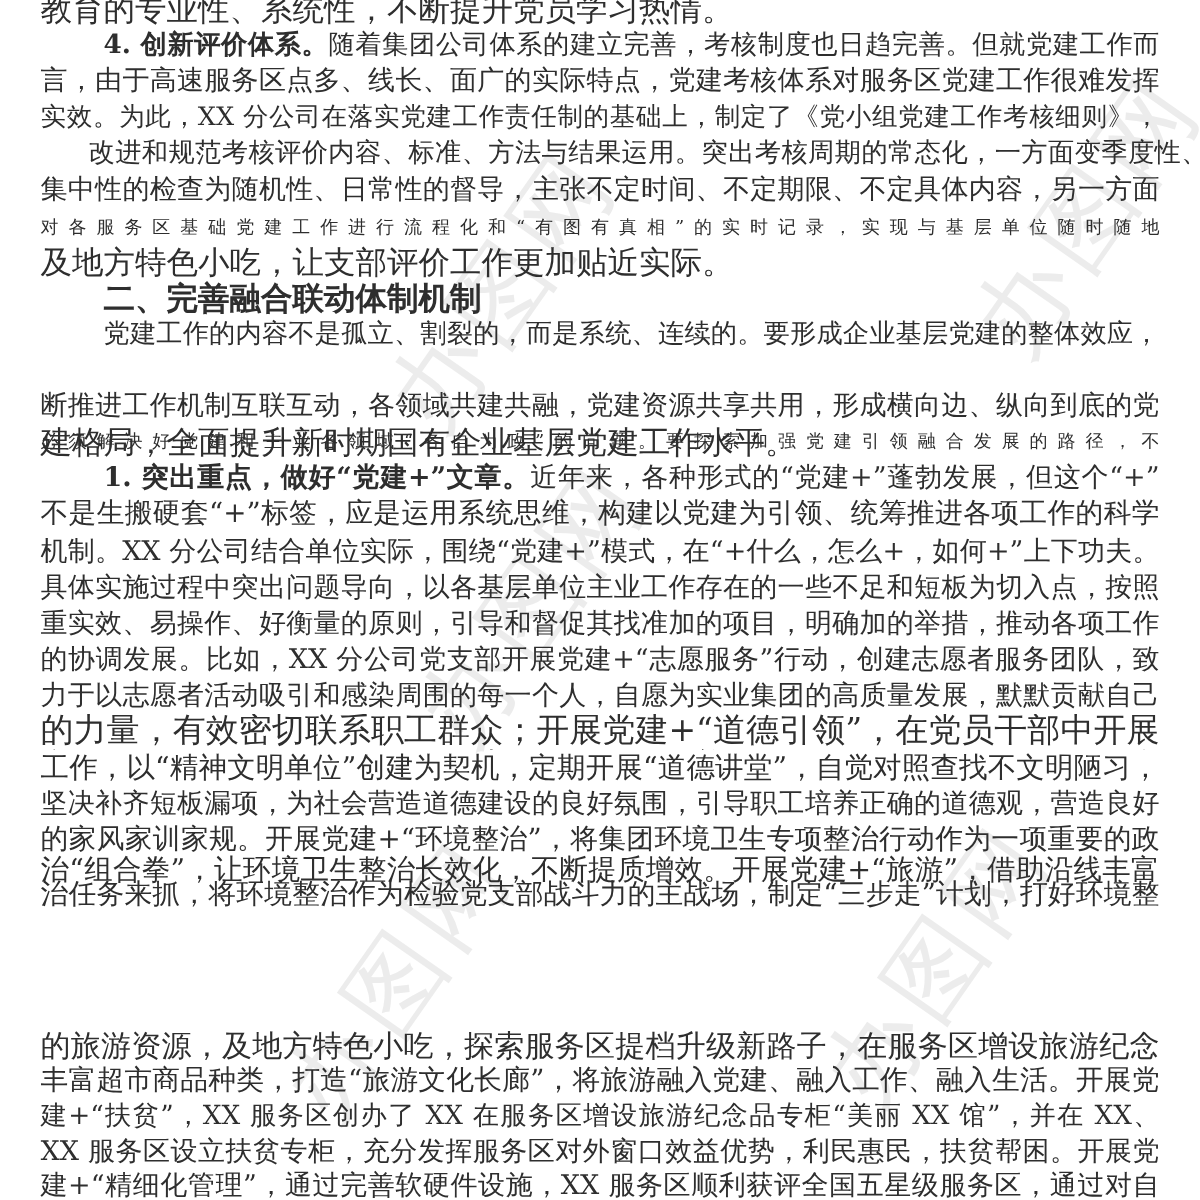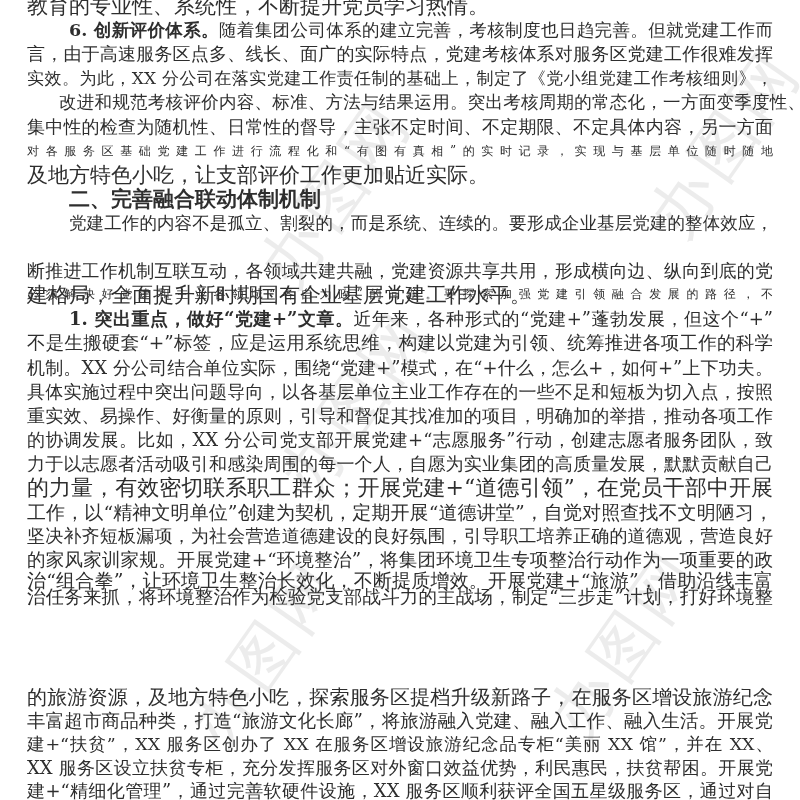--- a/index.html
+++ b/index.html
@@ -22,21 +22,21 @@
 <div class="page">
   <div id="wm-layer">
     <div class="watermark" style="left:230px; top:150px;">办图网</div>
     <div class="watermark" style="left:250px; top:360px;">办图网</div>
     <div class="watermark" style="left:160px; top:610px;">办图网</div>
     <div class="watermark" style="left:520px; top:600px;">办图网</div>
     <div class="watermark" style="left:620px; top:100px;">办图网</div>
   </div>
   <div id="block1">
       <div class="line last" style="top: -6px; white-space: normal; overflow: hidden; font-size: 21px;"><span>教育的专业性、系统性，不断提升党员学习热情。</span></div>
-      <div class="line" style="top: 18.1px; left: 69px; width: 704px; white-space: normal; overflow: hidden; font-size: 17.5px;"><span class="lead">6. 创新评价体系。</span><span>随着集团公司体系的建立完善，考核制度也日趋完善。但就党建工作而</span></div>
+      <div class="line" style="top: 18.1px; left: 69px; width: 704px; white-space: normal; overflow: hidden; font-size: 17.5px;"><span class="lead">4. 创新评价体系。</span><span>随着集团公司体系的建立完善，考核制度也日趋完善。但就党建工作而</span></div>
       <div class="line" style="top: 42.2px; white-space: normal; overflow: hidden; font-size: 18px;"><span>言，由于高速服务区点多、线长、面广的实际特点，党建考核体系对服务区党建工作很难发挥</span></div>
       <div class="line" style="top: 66.3px; white-space: normal; overflow: hidden; font-size: 17px;"><span>实效。为此，XX 分公司在落实党建工作责任制的基础上，制定了《党小组党建工作考核细则》，</span></div>
       <div class="line" style="top: 90.4px; white-space: normal; overflow: hidden; font-size: 17.5px; margin-left: 32px;"><span>改进和规范考核评价内容、标准、方法与结果运用。突出考核周期的常态化，一方面变季度性、</span></div>
       <div class="line" style="top: 114.5px; white-space: normal; overflow: hidden; font-size: 18px;"><span>集中性的检查为随机性、日常性的督导，主张不定时间、不定期限、不定具体内容，另一方面</span></div>
       <div class="line" style="top: 138.6px; white-space: normal; overflow: hidden; font-size: 12px;"><span>对各服务区基础党建工作进行流程化和“有图有真相”的实时记录，实现与基层单位随时随地</span></div>
       <div class="line last" style="top: 162.7px; white-space: normal; overflow: hidden; font-size: 21px;"><span>及地方特色小吃，让支部评价工作更加贴近实际。</span></div>
       <div class="line last heading" style="top: 186.8px; left: 69px; width: 704px; white-space: normal; overflow: hidden; font-size: 21px;"><span>二、完善融合联动体制机制</span></div>
       <div class="line" style="top: 210.9px; left: 69px; width: 704px; white-space: normal; overflow: hidden; font-size: 17.5px;"><span>党建工作的内容不是孤立、割裂的，而是系统、连续的。要形成企业基层党建的整体效应，</span></div>
       <div class="line" style="top: 249px; white-space: normal; overflow: hidden; font-size: 12px; margin-top: 33px;"><span>必须解决好党建和主业各领域“各自为政”的问题。要探索加强党建引领融合发展的路径，不</span></div>
       <div class="line" style="top: 259.1px; white-space: normal; overflow: hidden; font-size: 18px;"><span>断推进工作机制互联互动，各领域共建共融，党建资源共享共用，形成横向边、纵向到底的党</span></div>

